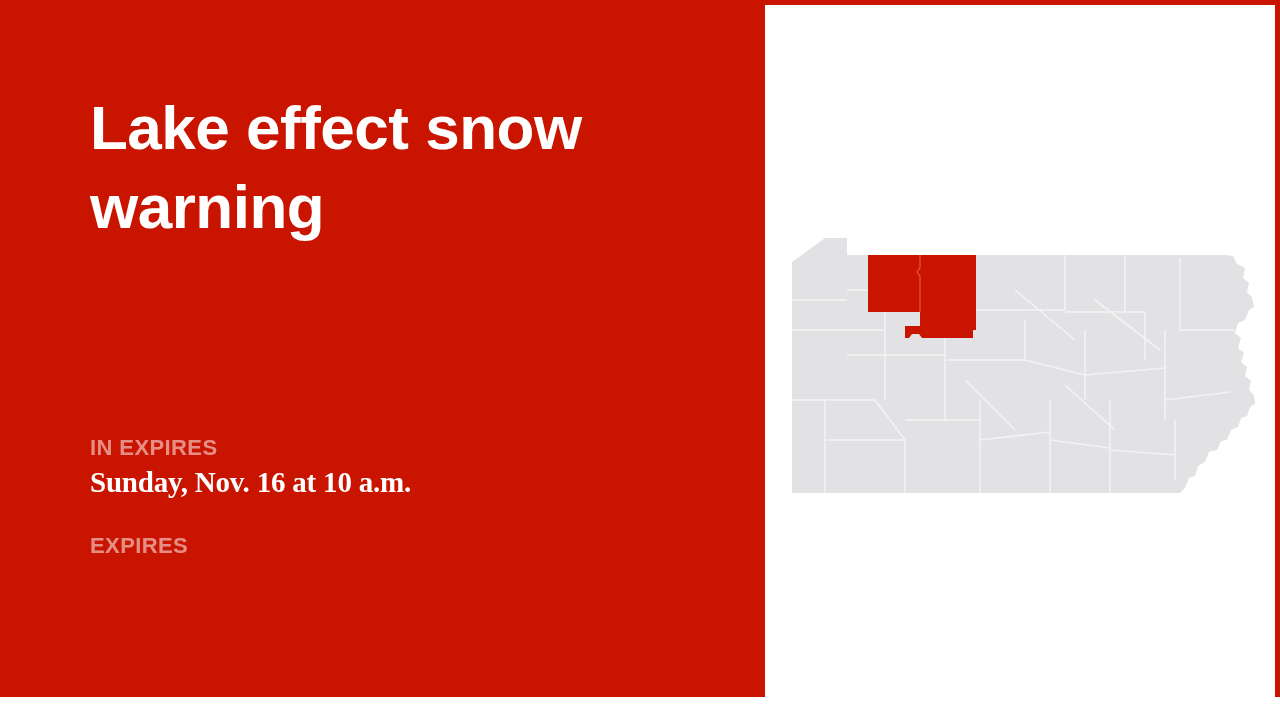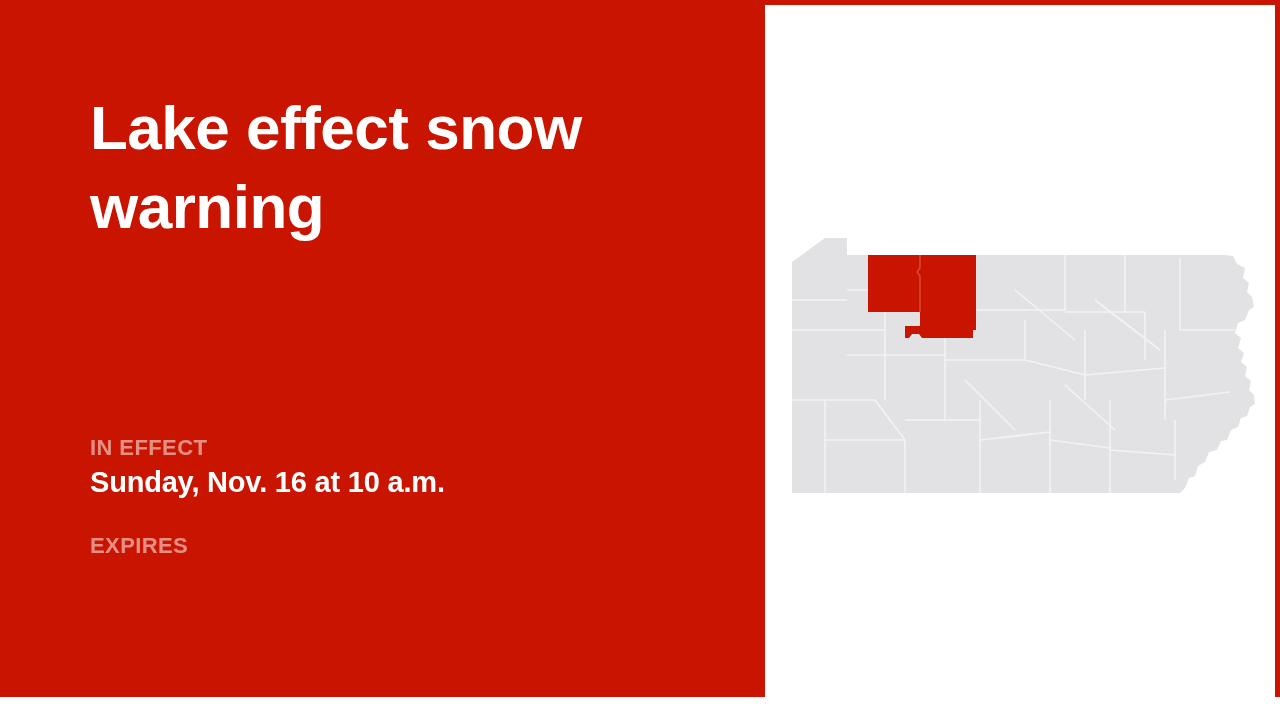--- a/index.html
+++ b/index.html
@@ -52,20 +52,21 @@
     line-height: 1.0;
     margin: 0 0 8px 0;
   }
   .timing-value {
     color: #ffffff;
     font-size: 29px;
     font-weight: bold;
     letter-spacing: -0.2px;
     line-height: 1.05;
     margin: 0;
+    font-family: Liberation Serif, serif;
   }
   
   #map-panel {
     position: absolute;
     left: 765px;
     top: 0;
     width: 515px;
     height: 720px;
     background: #ffffff;
   }
@@ -94,21 +95,21 @@
 
 <div id="canvas">
 
   <div id="alert-panel">
 
     <h1 id="alert-title">Lake effect snow warning</h1>
 
     <div id="timing-block">
 
       <div class="timing-group">
-        <div class="timing-label">IN EFFECT</div>
+        <div class="timing-label">IN EXPIRES</div>
         <div class="timing-value">Sunday, Nov. 16 at 10 a.m.</div>
       </div>
 
       <div class="timing-group">
         <div class="timing-label">EXPIRES</div>
       </div>
 
     </div>
   </div>
 

